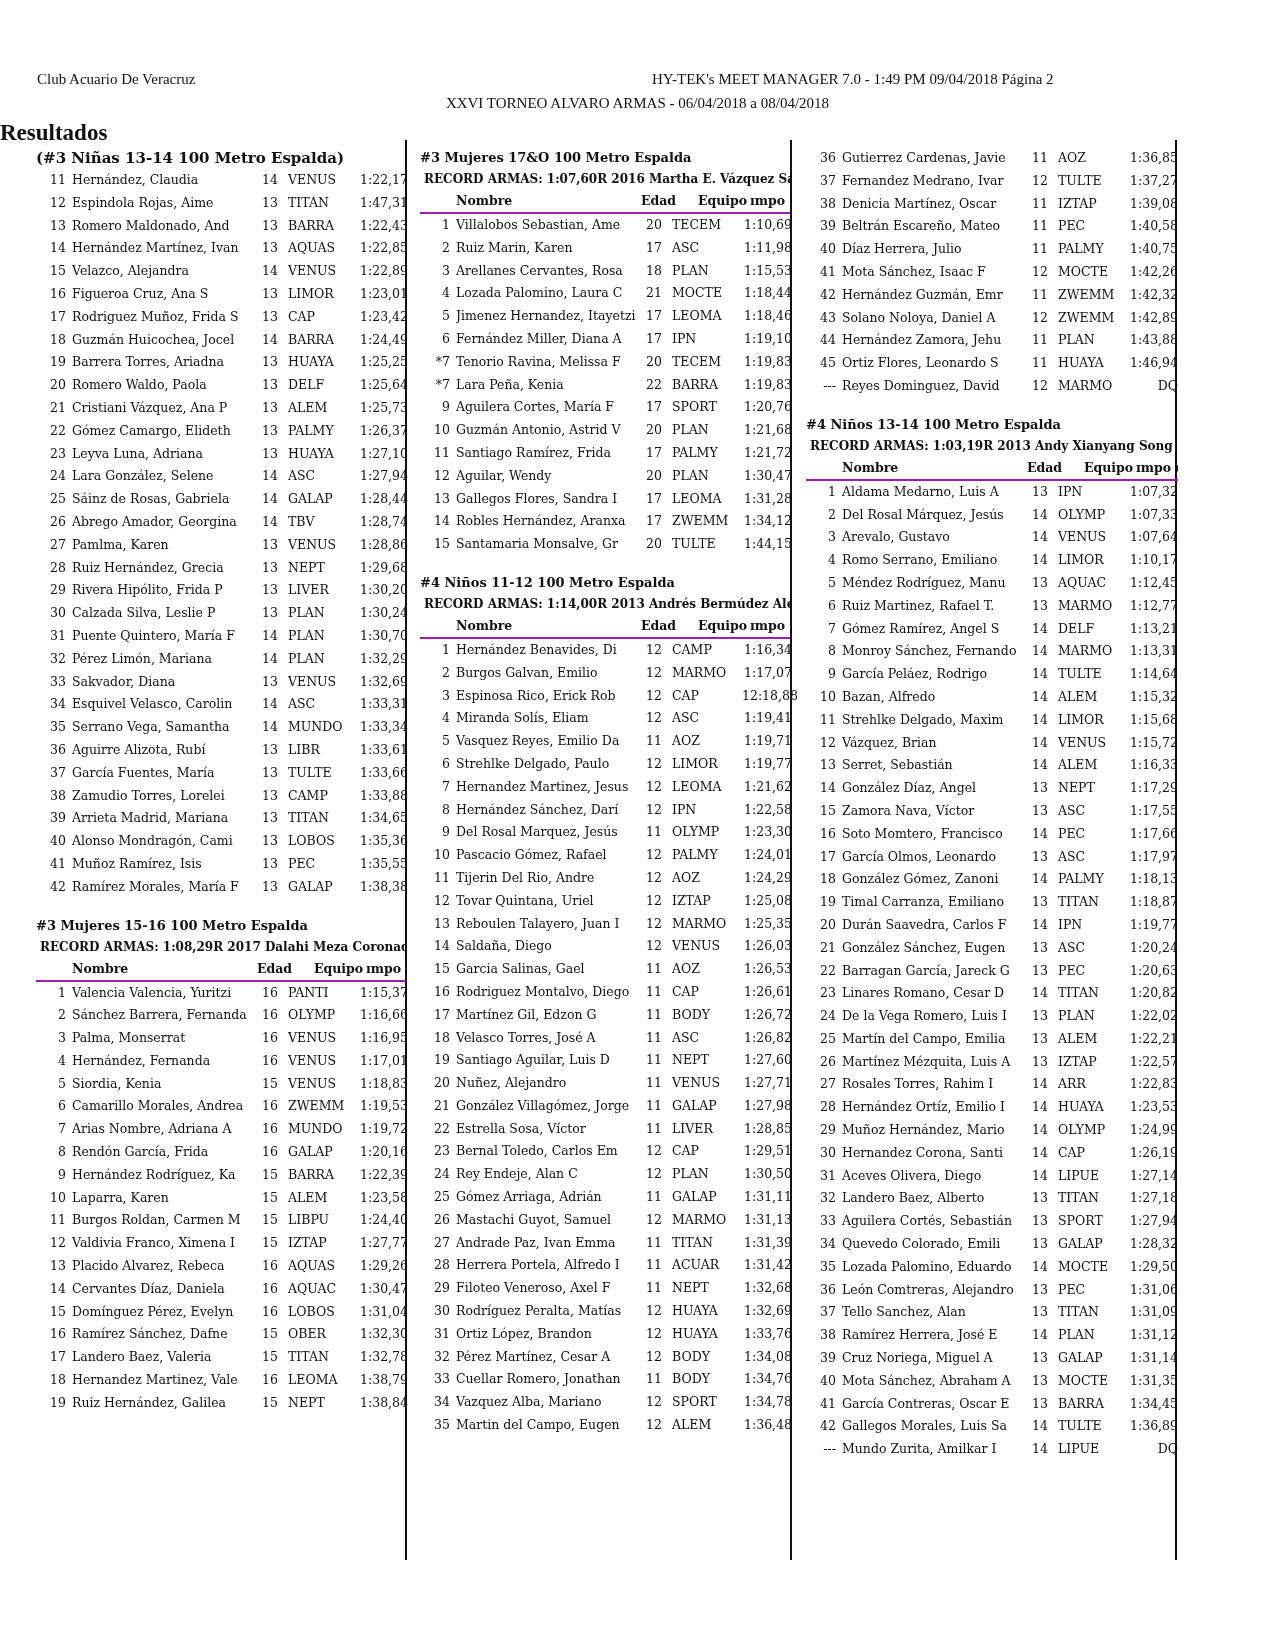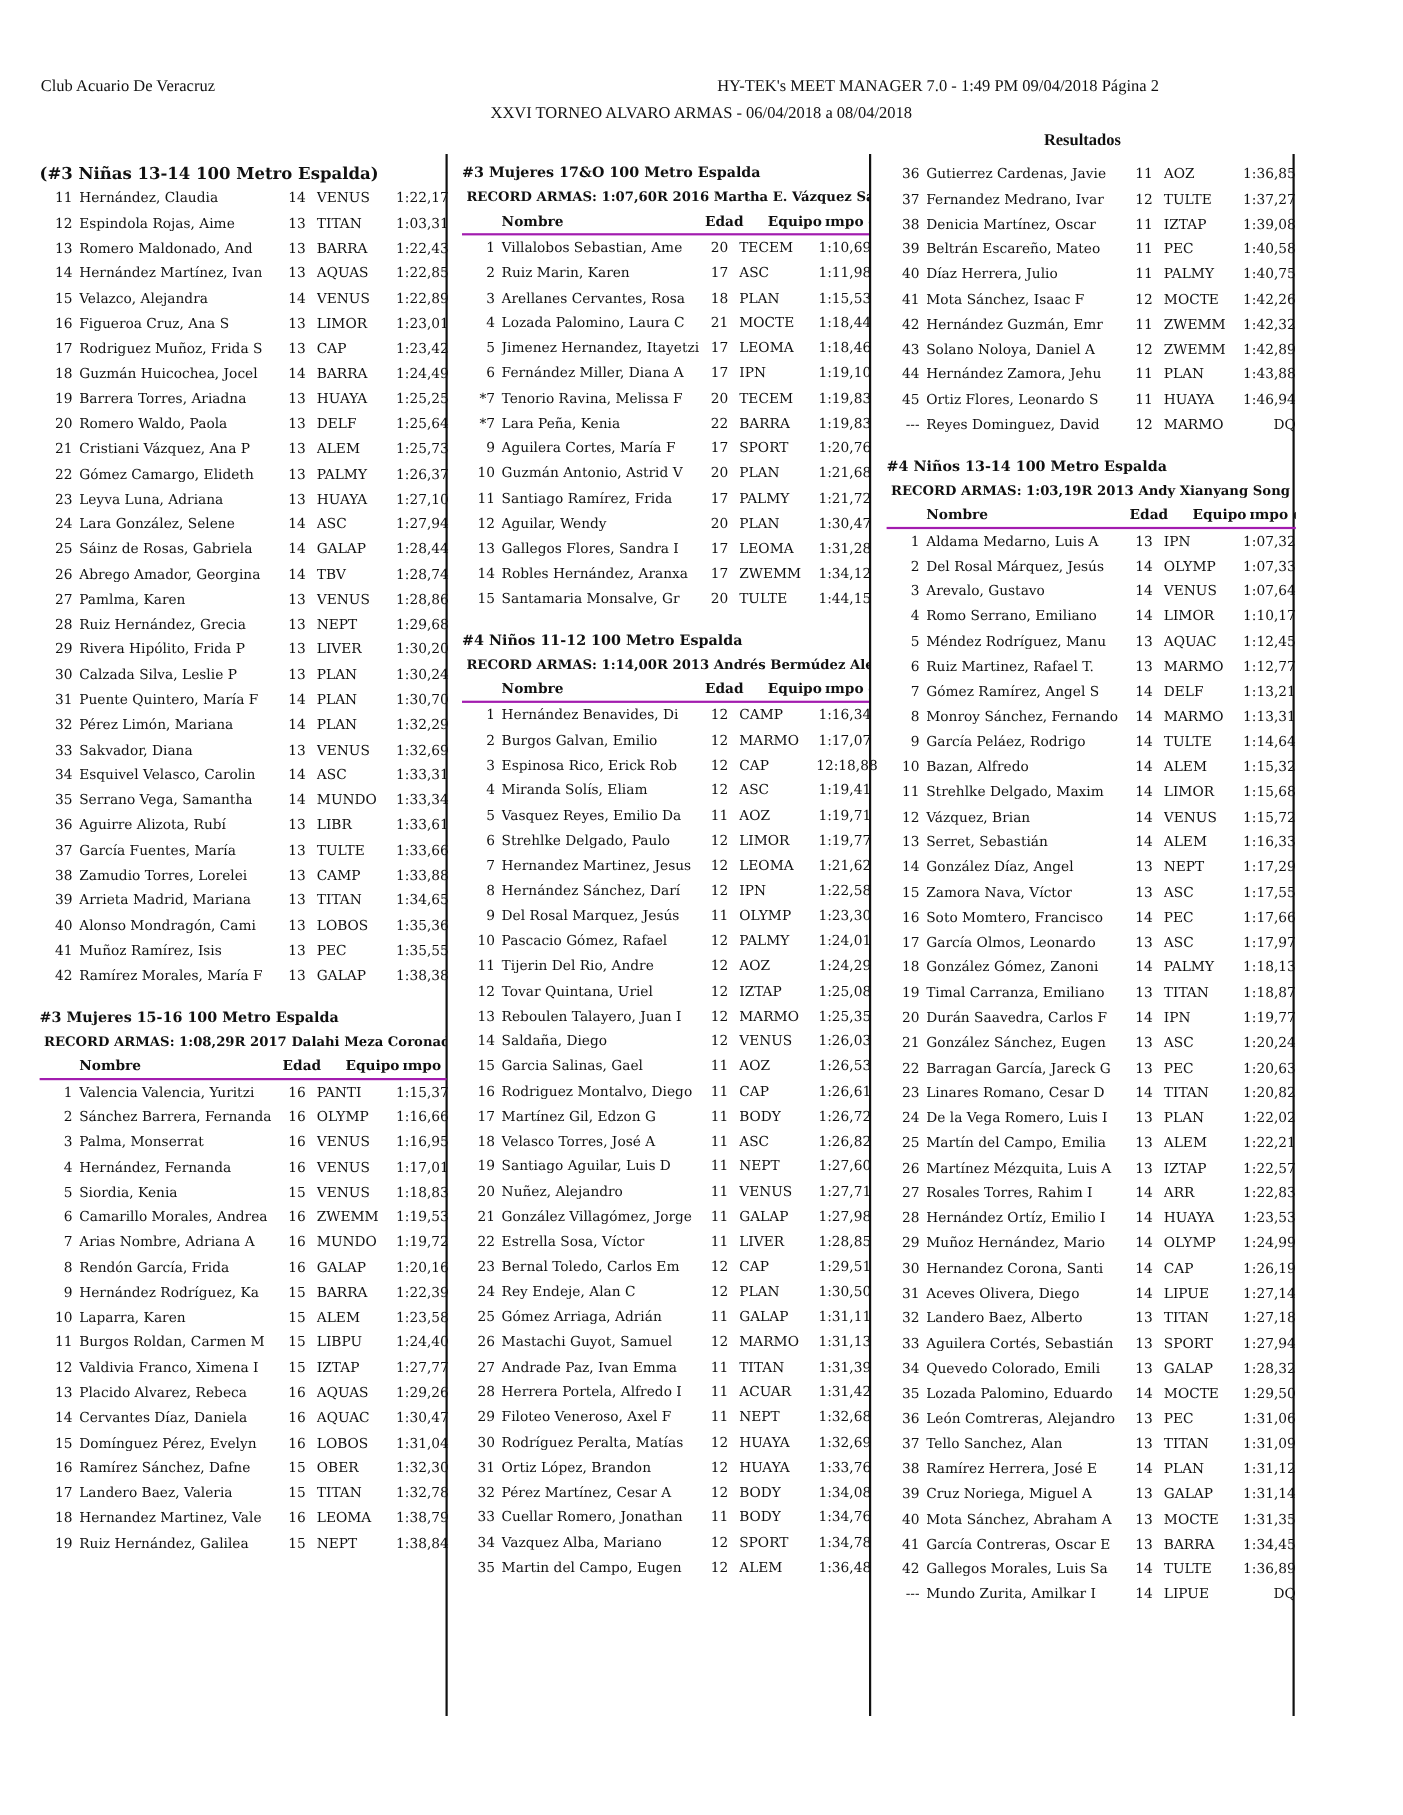--- a/index.html
+++ b/index.html
@@ -4,21 +4,21 @@
 <style>
   html, body { margin: 0; padding: 0; background: #ffffff; }
   body {
     width: 1275px; height: 1650px; position: relative; overflow: hidden;
     font-family: "DejaVu Serif", "Liberation Serif", serif; color: #111;
   }
   .hdr { position: absolute; font-family: "Liberation Serif", serif; font-size: 15px; }
   #club { left: 37px; top: 71px; }
   #software { left: 652px; top: 71px; text-align: right; }
   #meet { left: 0; width: 1275px; text-align: center; top: 95px; font-size: 15px; }
-  #results-title { left: 0; width: 1019px; text-align: right; top: 120px; font-size: 15px; font-weight: bold; }
+  #results-title { left: 0; width: 1019px; text-align: left; top: 120px; font-size: 23px; font-weight: bold; }
 
   .vline { position: absolute; width: 2px; background: #111; }
   .col { position: absolute; top: 147px; font-size: 12.5px; font-family: "DejaVu Serif", serif; }
   #col1 { left: 36px; width: 370px; }
   #col2 { left: 420px; width: 370px; }
   #col3 { left: 806px; width: 372px; }
 
   .event-title { font-weight: bold; font-size: 13px; height: 22px; line-height: 22px; white-space: nowrap; overflow: hidden; }
   .event-title.cont { font-size: 15px; }
   .record { font-weight: bold; font-size: 12px; height: 21px; line-height: 21px; white-space: nowrap; overflow: hidden; padding-left: 4px; }
@@ -56,21 +56,21 @@
       <span class="c-name">Hernández, Claudia</span>
       <span class="c-age">14</span>
       <span class="c-team">VENUS</span>
       <span class="c-time">1:22,17</span>
     </div>
     <div class="row">
       <span class="c-place">12</span>
       <span class="c-name">Espindola Rojas, Aime</span>
       <span class="c-age">13</span>
       <span class="c-team">TITAN</span>
-      <span class="c-time">1:03,31</span>
+      <span class="c-time">1:47,31</span>
     </div>
     <div class="row">
       <span class="c-place">13</span>
       <span class="c-name">Romero Maldonado, And</span>
       <span class="c-age">13</span>
       <span class="c-team">BARRA</span>
       <span class="c-time">1:22,43</span>
     </div>
     <div class="row">
       <span class="c-place">14</span>

